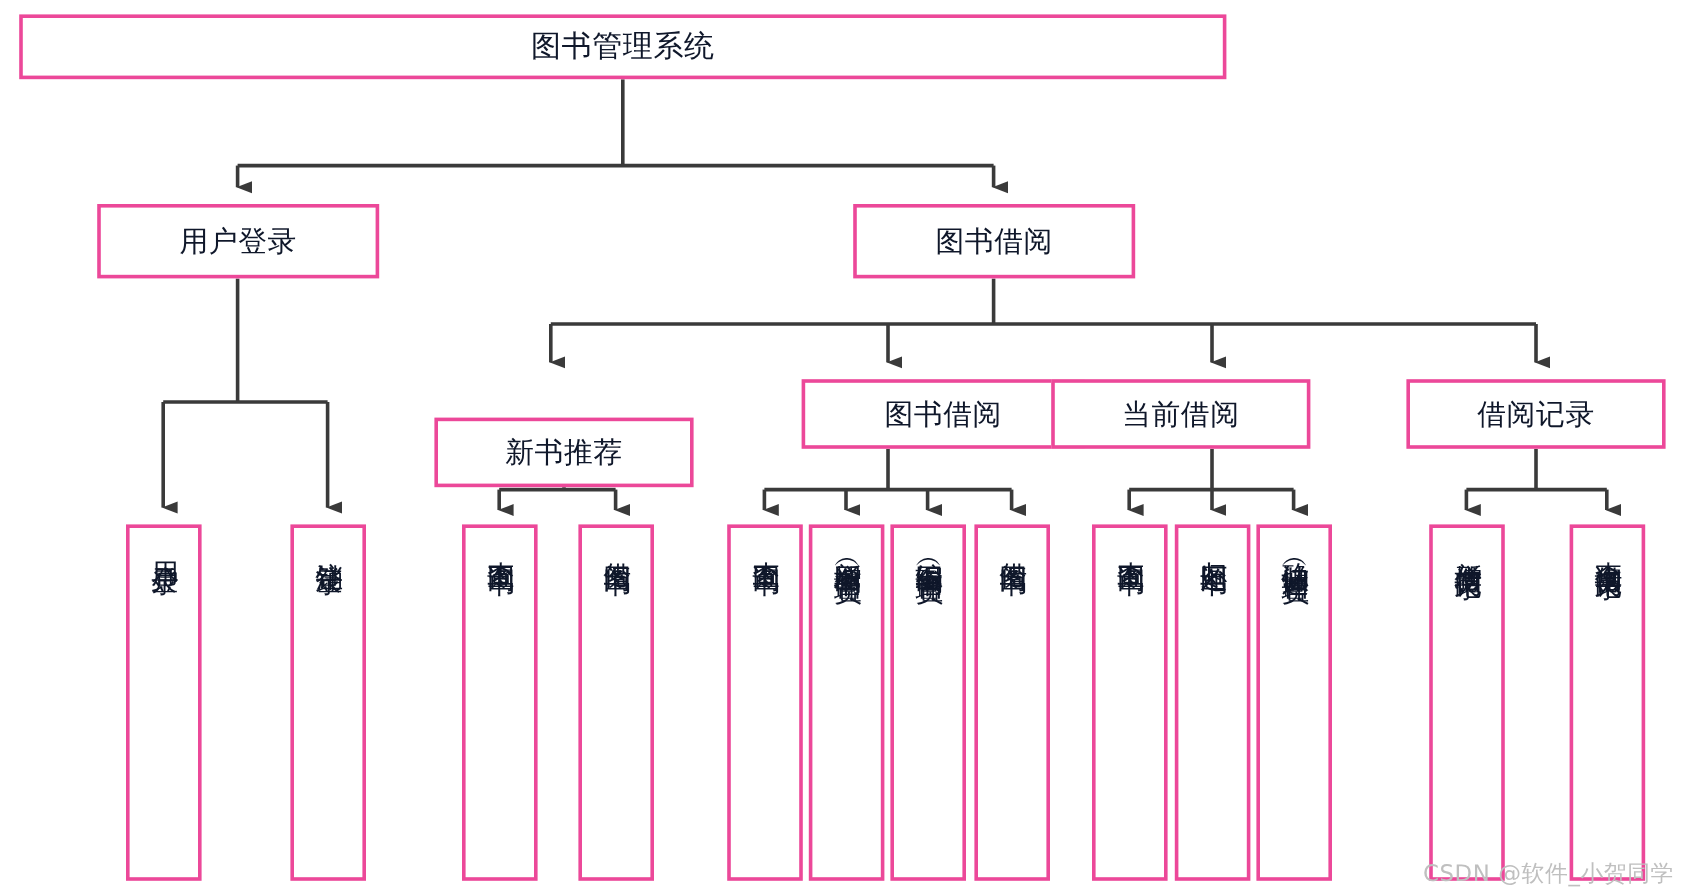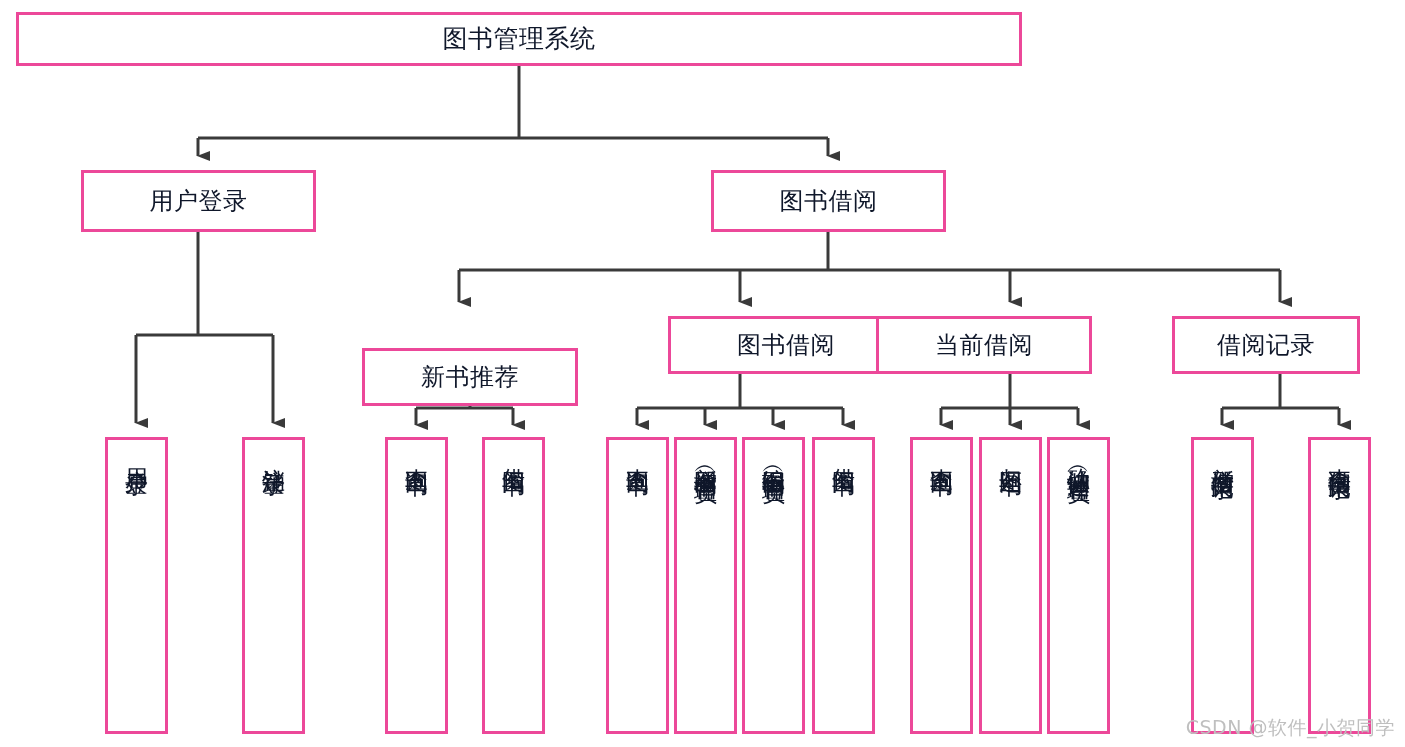--- a/index.html
+++ b/index.html
@@ -143,21 +143,21 @@
 
   <div class="node h" style="left:362px; top:316px; width:216px; height:58px;margin-top:32px;">
     <span class="label">新书推荐</span>
   </div>
   <div class="node h" style="left:632px; top:316px; width:236px; height:58px;margin-left:36px;">
     <span class="label">图书借阅</span>
   </div>
   <div class="node h" style="left:876px; top:316px; width:216px; height:58px;">
     <span class="label">当前借阅</span>
   </div>
-  <div class="node h" style="left:1172px; top:316px; width:188px; height:58px;">
+  <div class="node h" style="left:1172px; top:316px; width:216px; height:58px;">
     <span class="label">借阅记录</span>
   </div>
 
   <div class="node v" style="left:105px; top:437px; width:63px; height:297px;">
     <span class="label">用户登录</span>
   </div>
   <div class="node v" style="left:242px; top:437px; width:63px; height:297px;">
     <span class="label">注销登录</span>
   </div>
 

